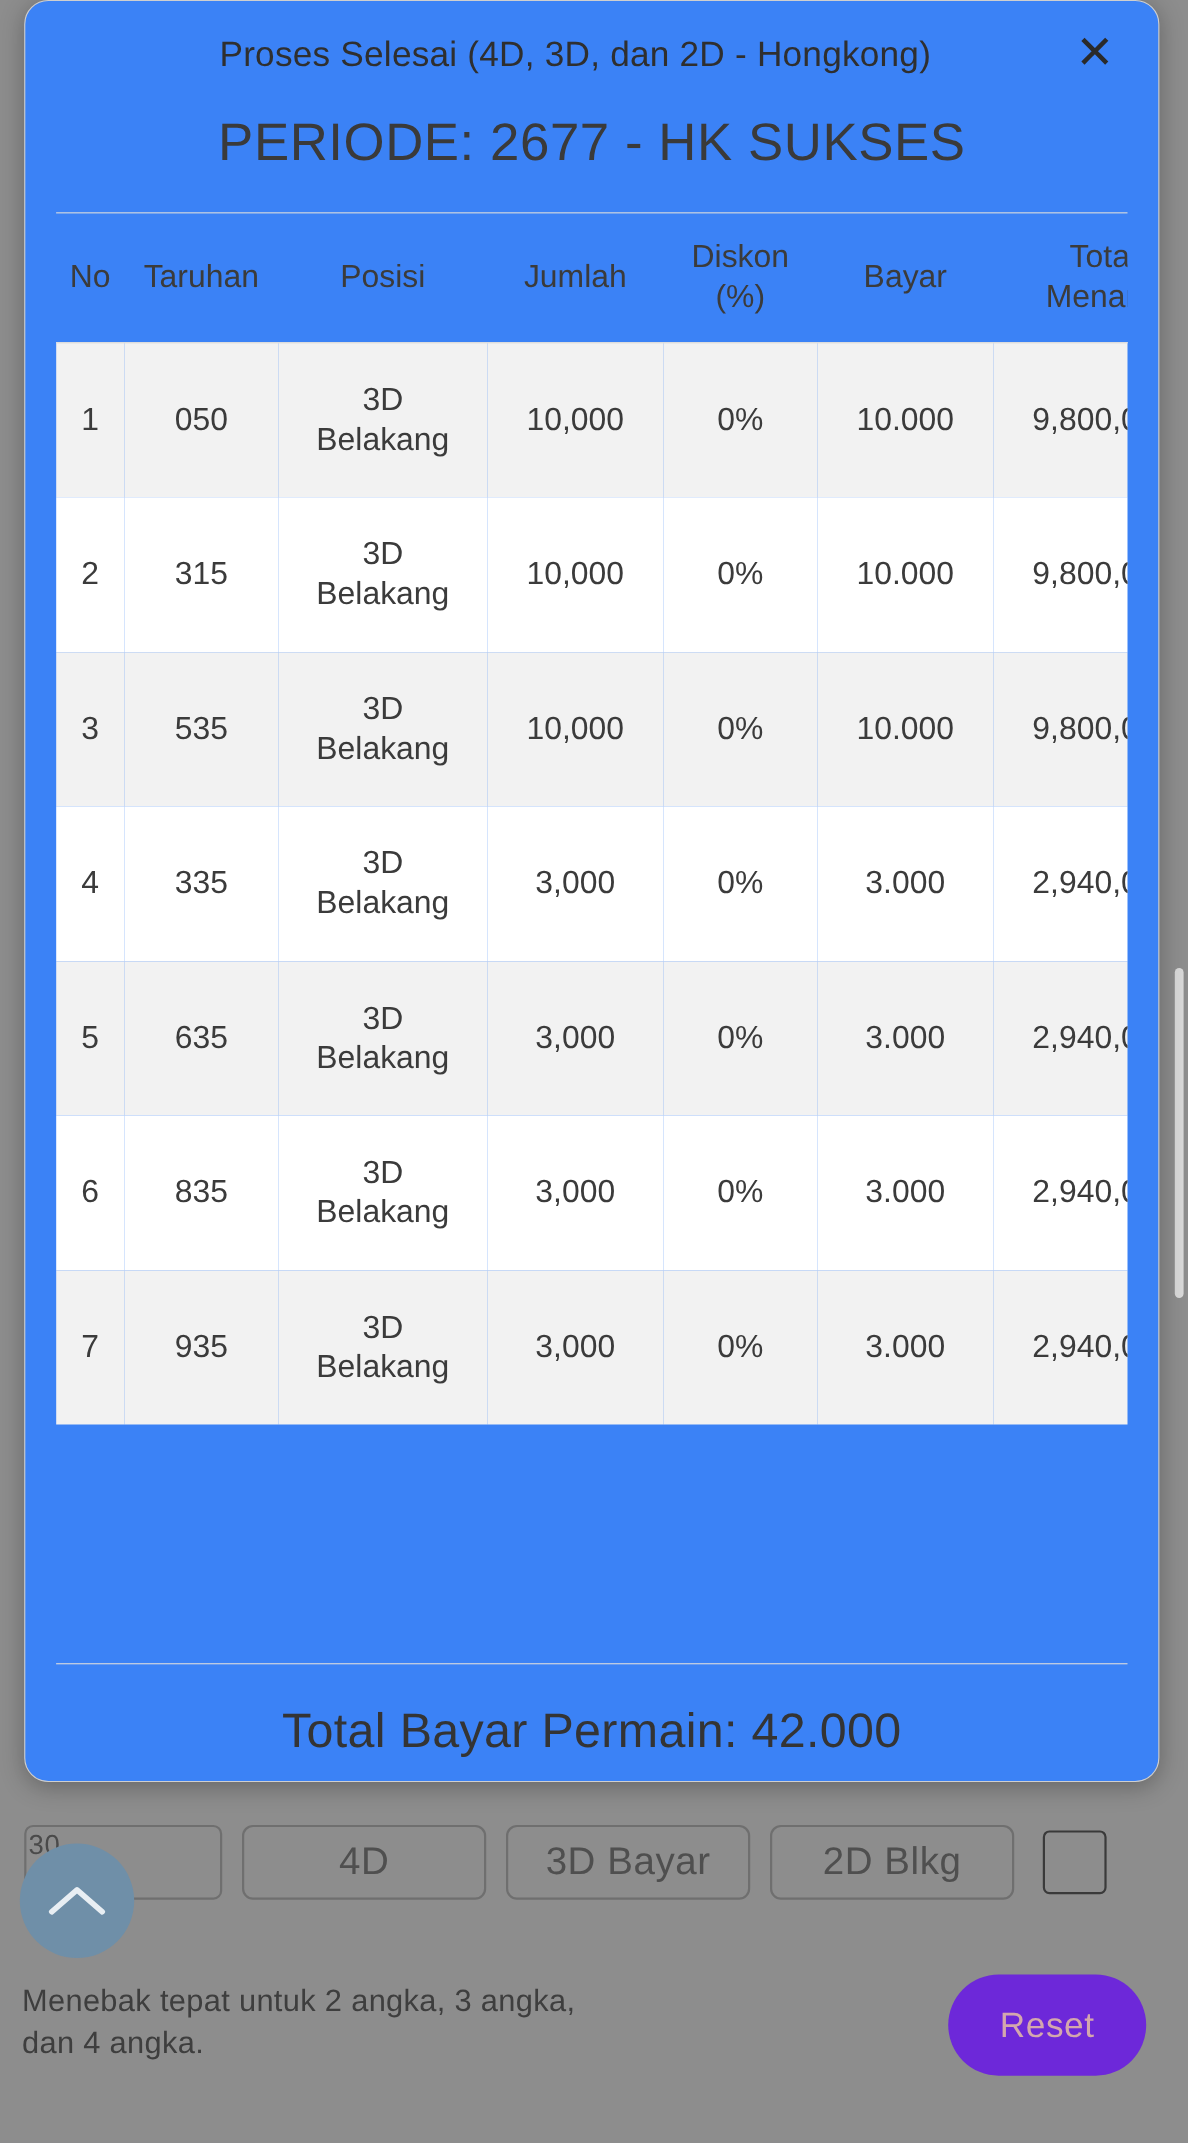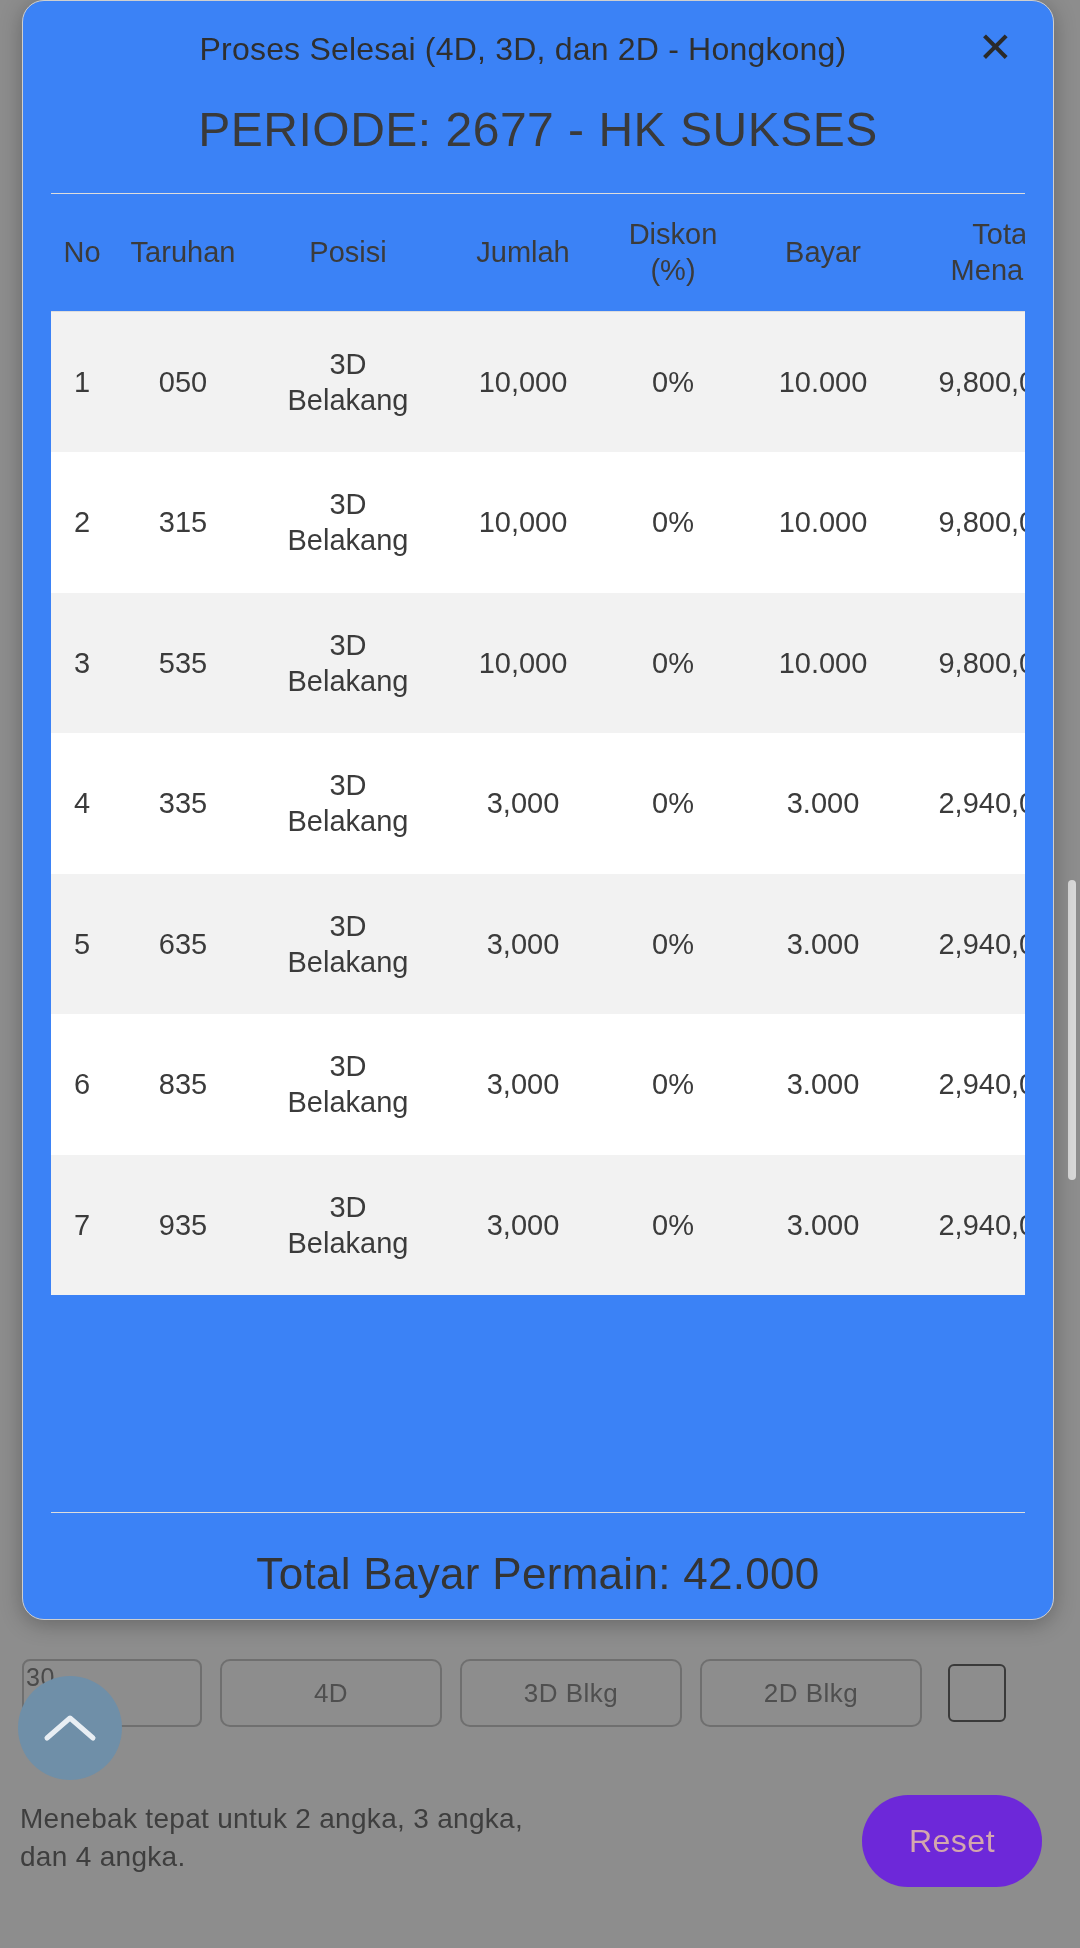--- a/index.html
+++ b/index.html
@@ -55,21 +55,21 @@
     border: 2px solid #6f6f6f;
     border-radius: 8px;
     background: #8d8d8d;
   }
   .pill-btn {
     height: 68px;
     border: 2px solid #6f6f6f;
     border-radius: 10px;
     background: #8d8d8d;
     color: #4f4f4f;
-    font-size: 26px;
+    font-size: 35px;
     display: flex;
     align-items: center;
     justify-content: center;
     letter-spacing: 0.5px;
   }
   .pill-4d { width: 222px; }
   .pill-3d { width: 222px; }
   .pill-2d { width: 222px; }
   .small-square {
     width: 58px;
@@ -239,21 +239,21 @@
 
 <div id="page-root">
 
   <div class="bg-layer"></div>
 
   <div class="scroll-hint"></div>
 
   <div class="bottom-controls">
     <div class="input-box" placeholder=""></div>
     <div class="pill-btn pill-4d">4D</div>
-    <div class="pill-btn pill-3d">3D Blkg</div>
+    <div class="pill-btn pill-3d">3D Bayar</div>
     <div class="pill-btn pill-2d">2D Blkg</div>
     <div class="small-square"></div>
   </div>
 
   <div class="qty-badge">30</div>
 
   <div class="fab">
     <span>
       <svg width="54" height="34" viewBox="0 0 54 34" aria-hidden="true">
         <path d="M4 27 L27 7 L50 27" fill="none" stroke="#e8eef3" stroke-width="5" stroke-linecap="round" stroke-linejoin="round"></path>

